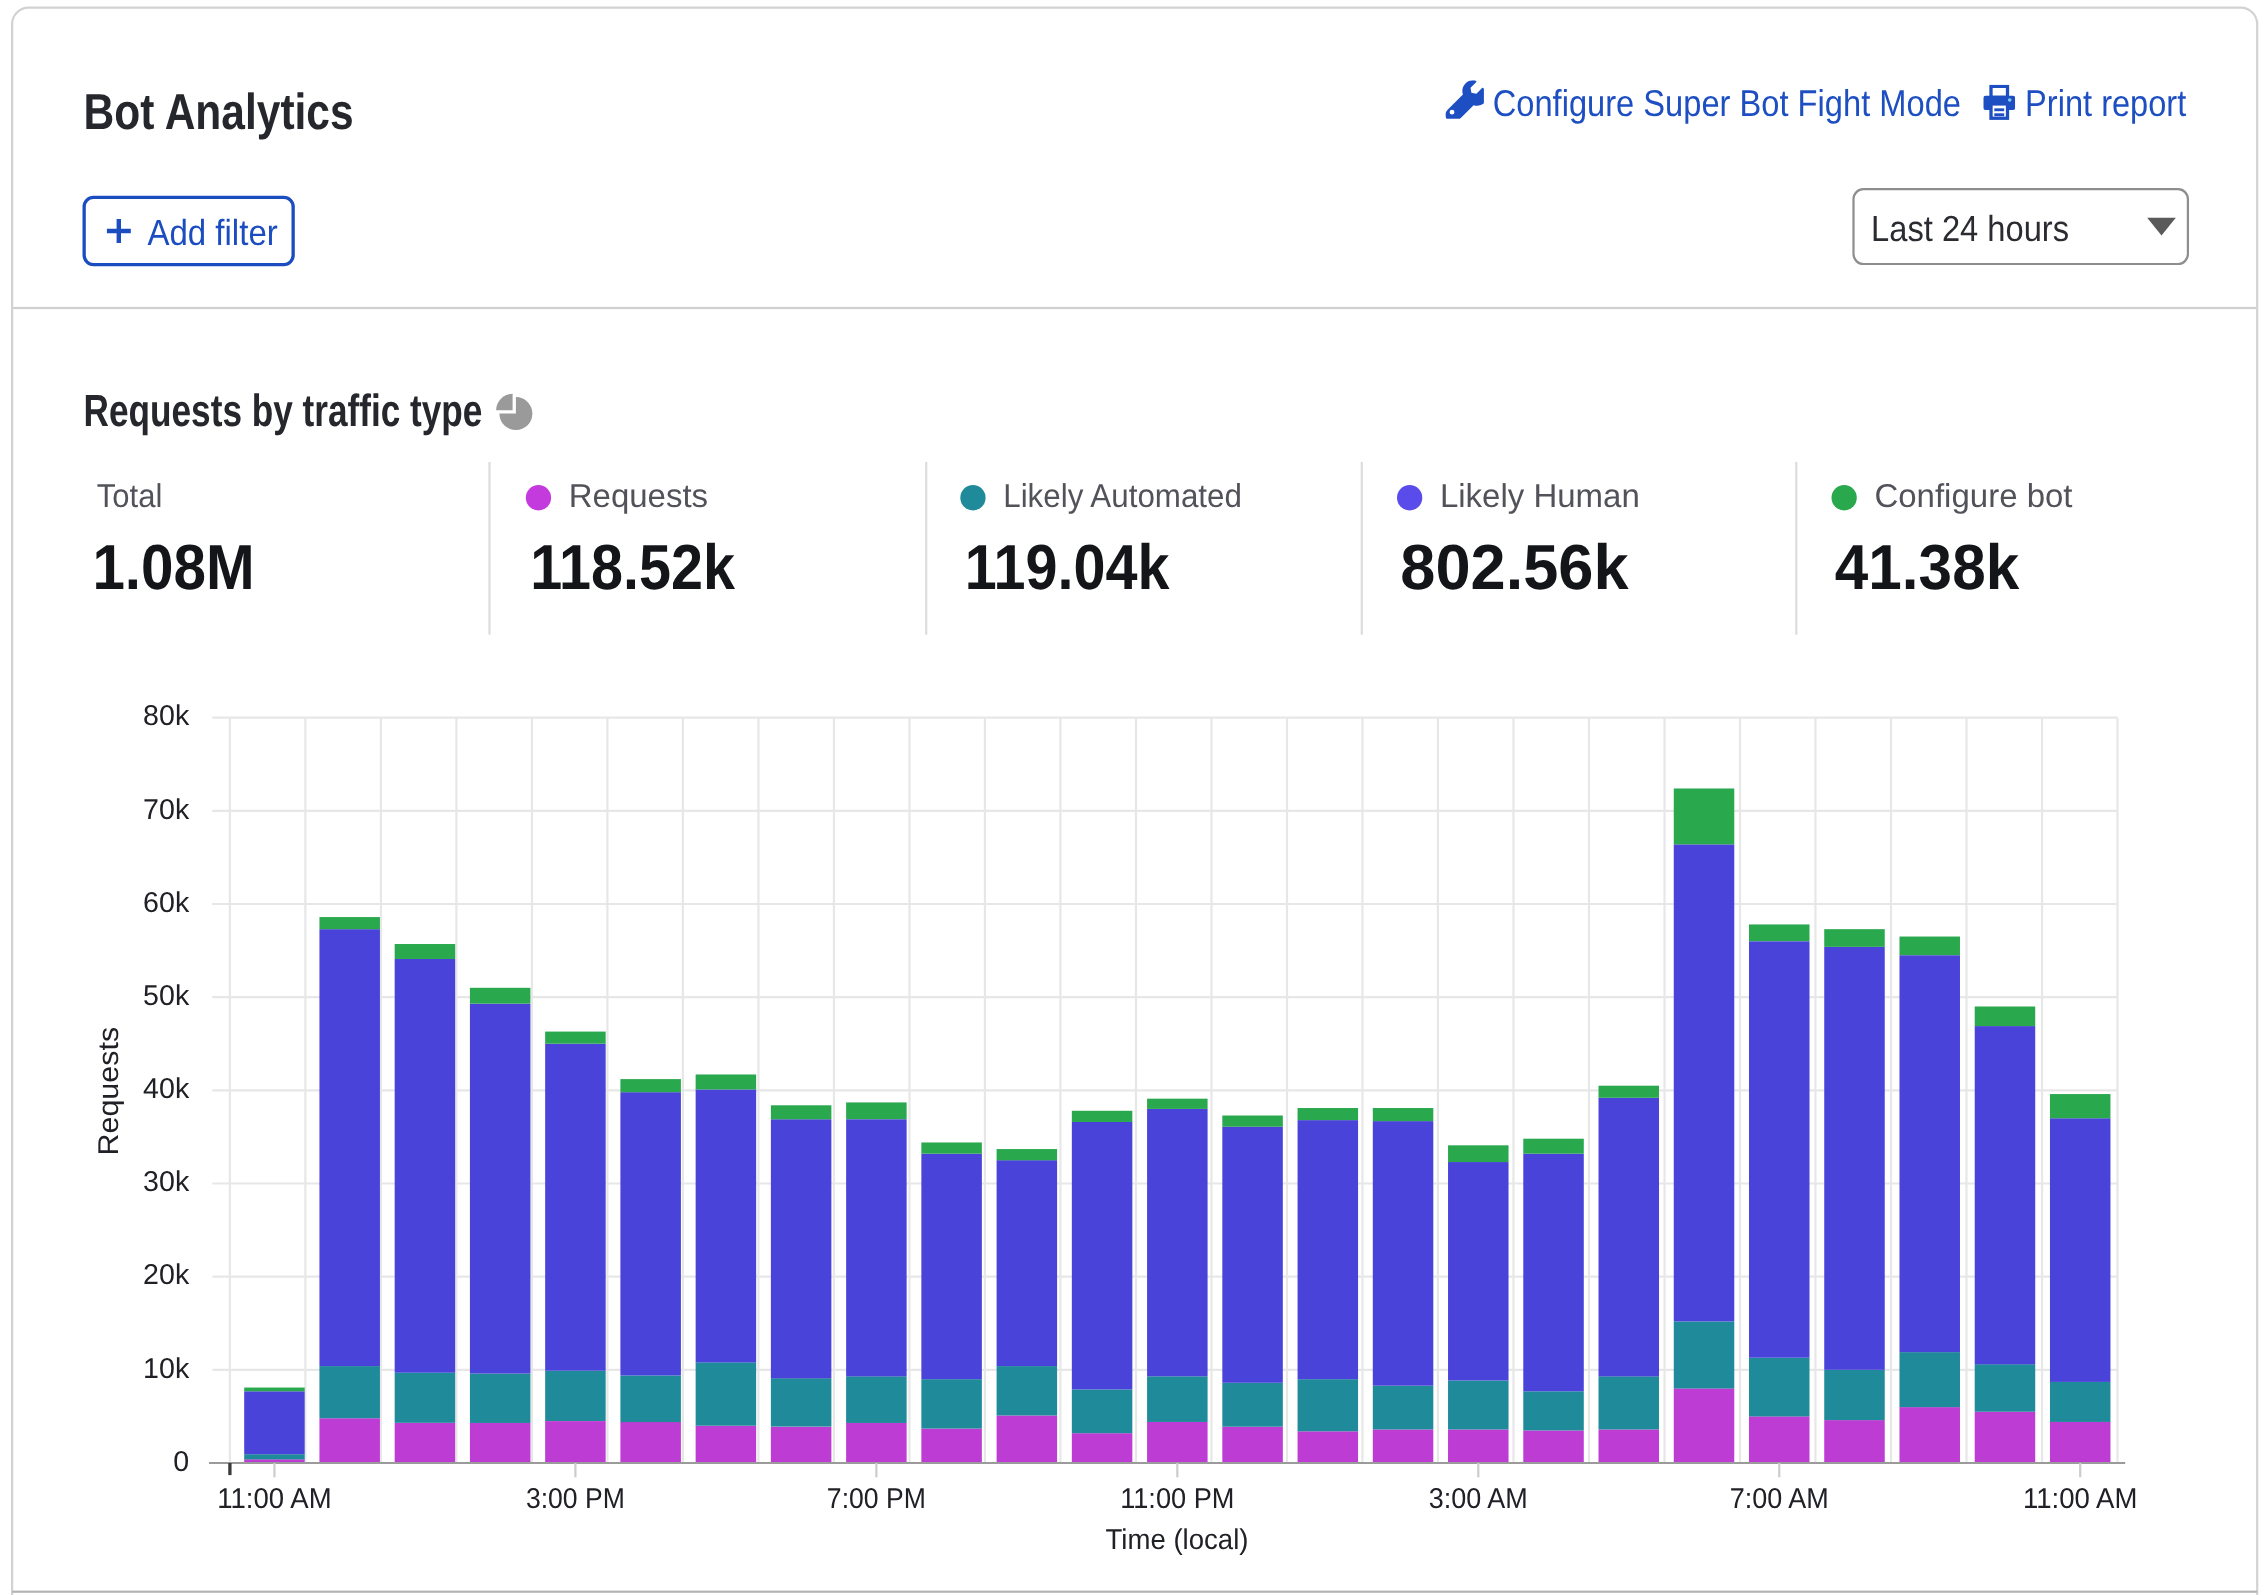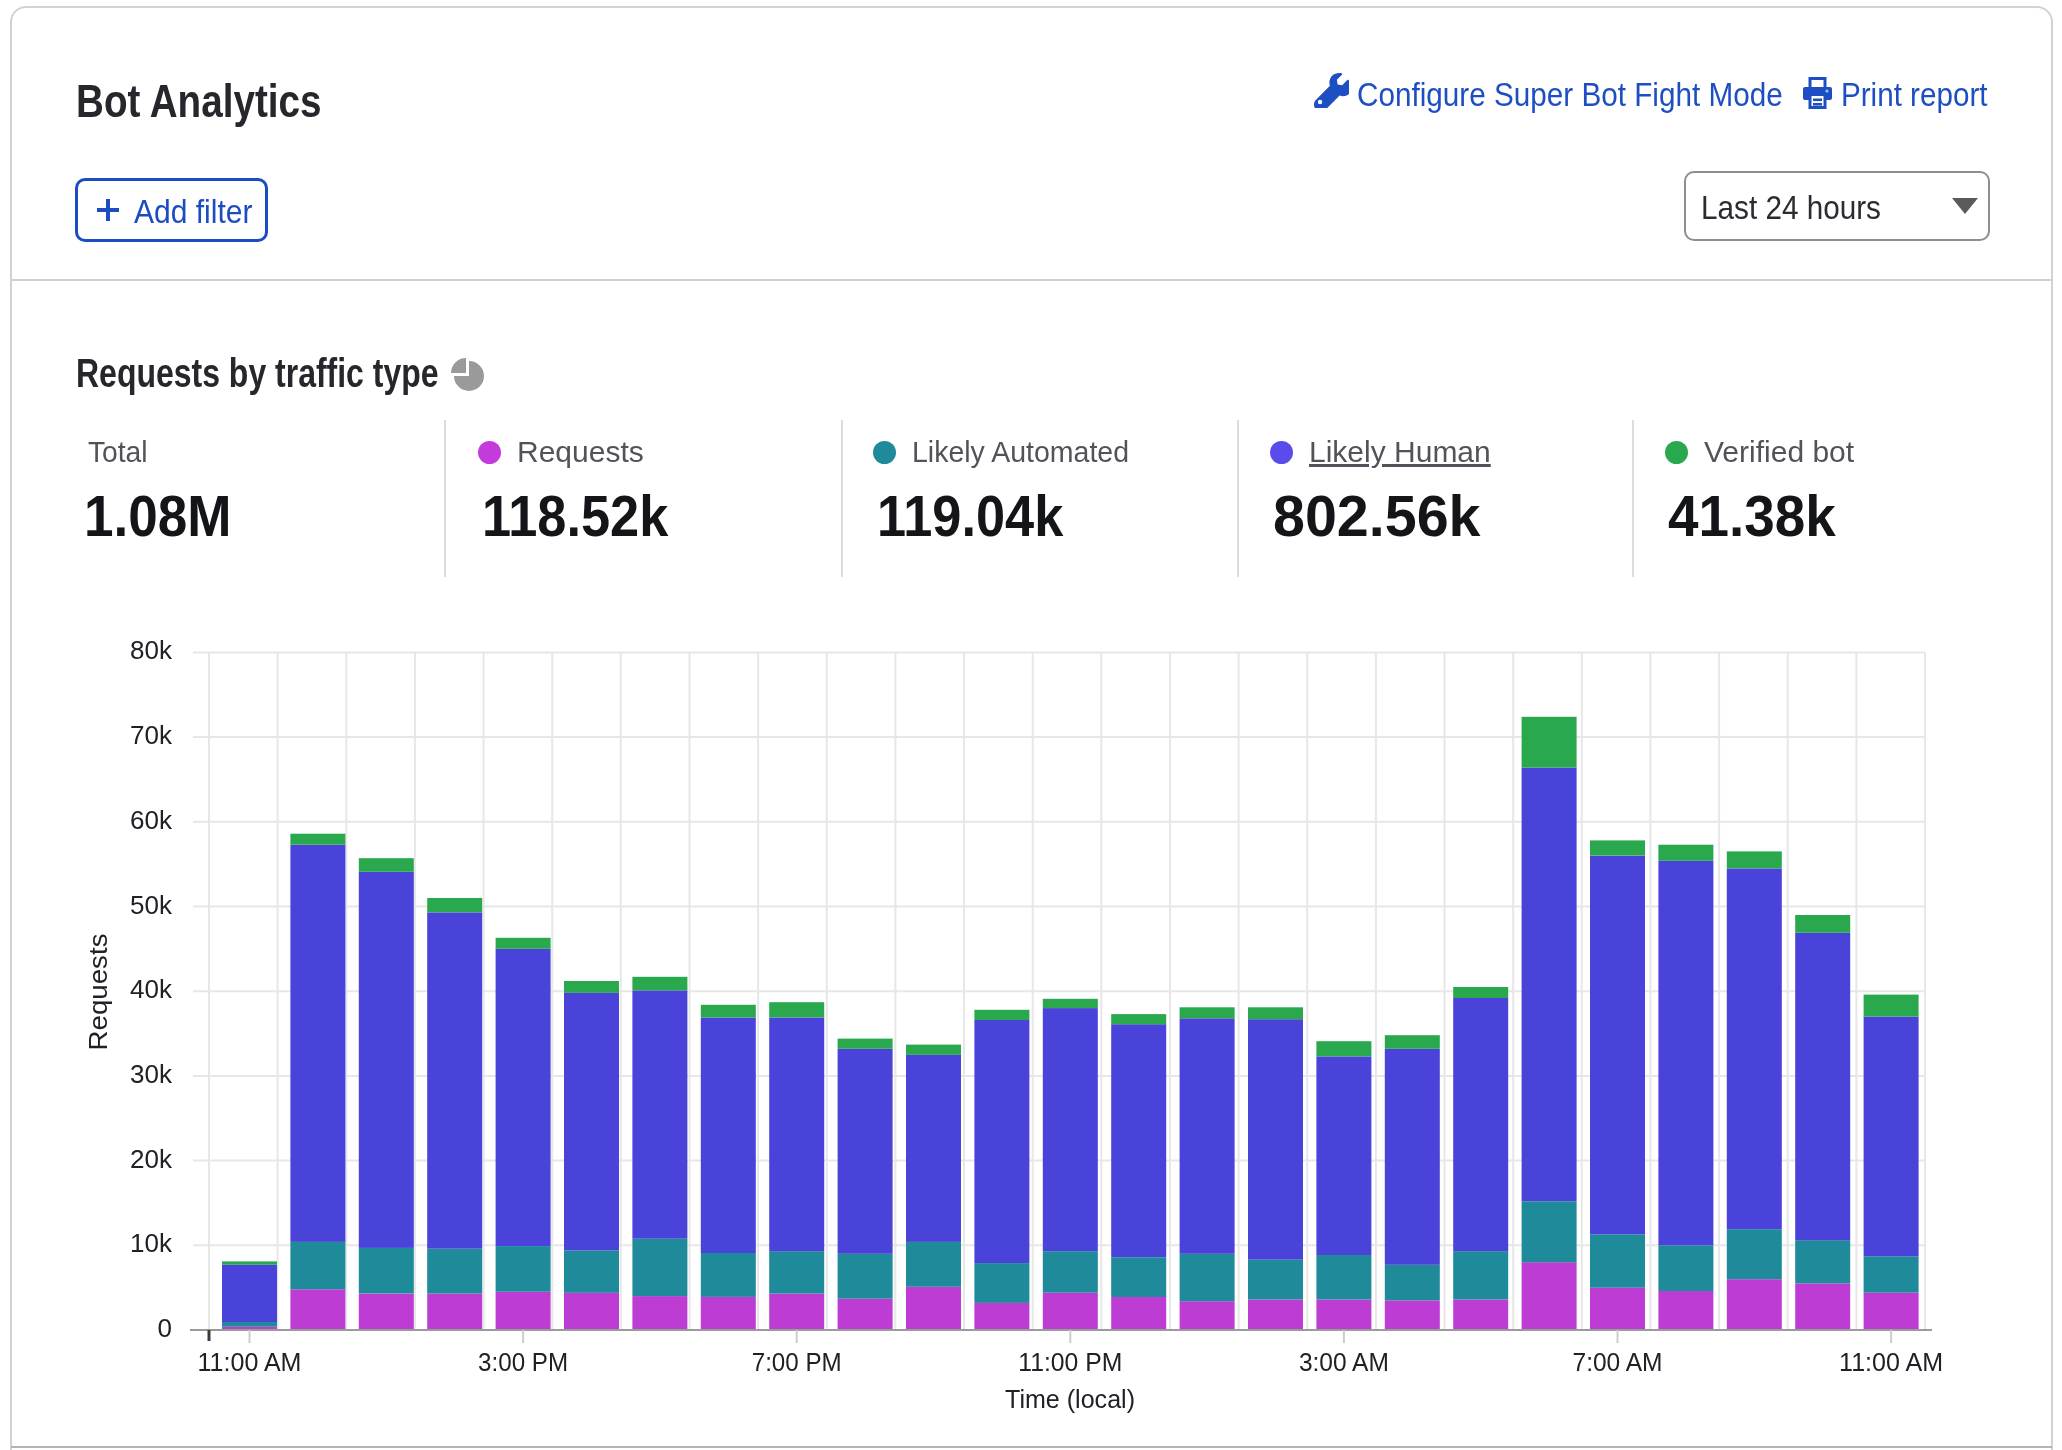--- a/index.html
+++ b/index.html
@@ -57,25 +57,25 @@
 
 <div class="abs dot" style="left:478px;top:441px;background:#c43bdd;"></div>
 <div class="abs lab" style="left:517px;top:435px;">Requests</div>
 <div class="abs val" style="left:482px;top:482px;transform:scaleX(0.902);transform-origin:0 50%;">118.52k</div>
 
 <div class="abs dot" style="left:873px;top:441px;background:#1f8a99;"></div>
 <div class="abs lab" style="left:912px;top:435px;transform:scaleX(0.95);transform-origin:0 50%;">Likely Automated</div>
 <div class="abs val" style="left:877px;top:482px;transform:scaleX(0.902);transform-origin:0 50%;">119.04k</div>
 
 <div class="abs dot" style="left:1270px;top:441px;background:#5a4ceb;"></div>
-<div class="abs lab" style="left:1309px;top:435px;text-decoration:underline;">Likely Human</div>
+<div class="abs lab" style="left:1309px;top:435px;">Likely Human</div>
 <div class="abs val" style="left:1273px;top:482px;transform:scaleX(0.99);transform-origin:0 50%;">802.56k</div>
 
 <div class="abs dot" style="left:1665px;top:441px;background:#2aa84e;"></div>
-<div class="abs lab" style="left:1704px;top:435px;">Verified bot</div>
+<div class="abs lab" style="left:1704px;top:435px;">Configure bot</div>
 <div class="abs val" style="left:1668px;top:482px;transform:scaleX(0.945);transform-origin:0 50%;">41.38k</div>
 
 <svg width="2062" height="850" viewBox="0 0 2062 850" style="position:absolute;left:0;top:600px;">
 <line x1="193" y1="645.3" x2="1925.0" y2="645.3" stroke="#e7e7e7" stroke-width="2"></line>
 <line x1="193" y1="560.6" x2="1925.0" y2="560.6" stroke="#e7e7e7" stroke-width="2"></line>
 <line x1="193" y1="475.9" x2="1925.0" y2="475.9" stroke="#e7e7e7" stroke-width="2"></line>
 <line x1="193" y1="391.2" x2="1925.0" y2="391.2" stroke="#e7e7e7" stroke-width="2"></line>
 <line x1="193" y1="306.5" x2="1925.0" y2="306.5" stroke="#e7e7e7" stroke-width="2"></line>
 <line x1="193" y1="221.8" x2="1925.0" y2="221.8" stroke="#e7e7e7" stroke-width="2"></line>
 <line x1="193" y1="137.1" x2="1925.0" y2="137.1" stroke="#e7e7e7" stroke-width="2"></line>

